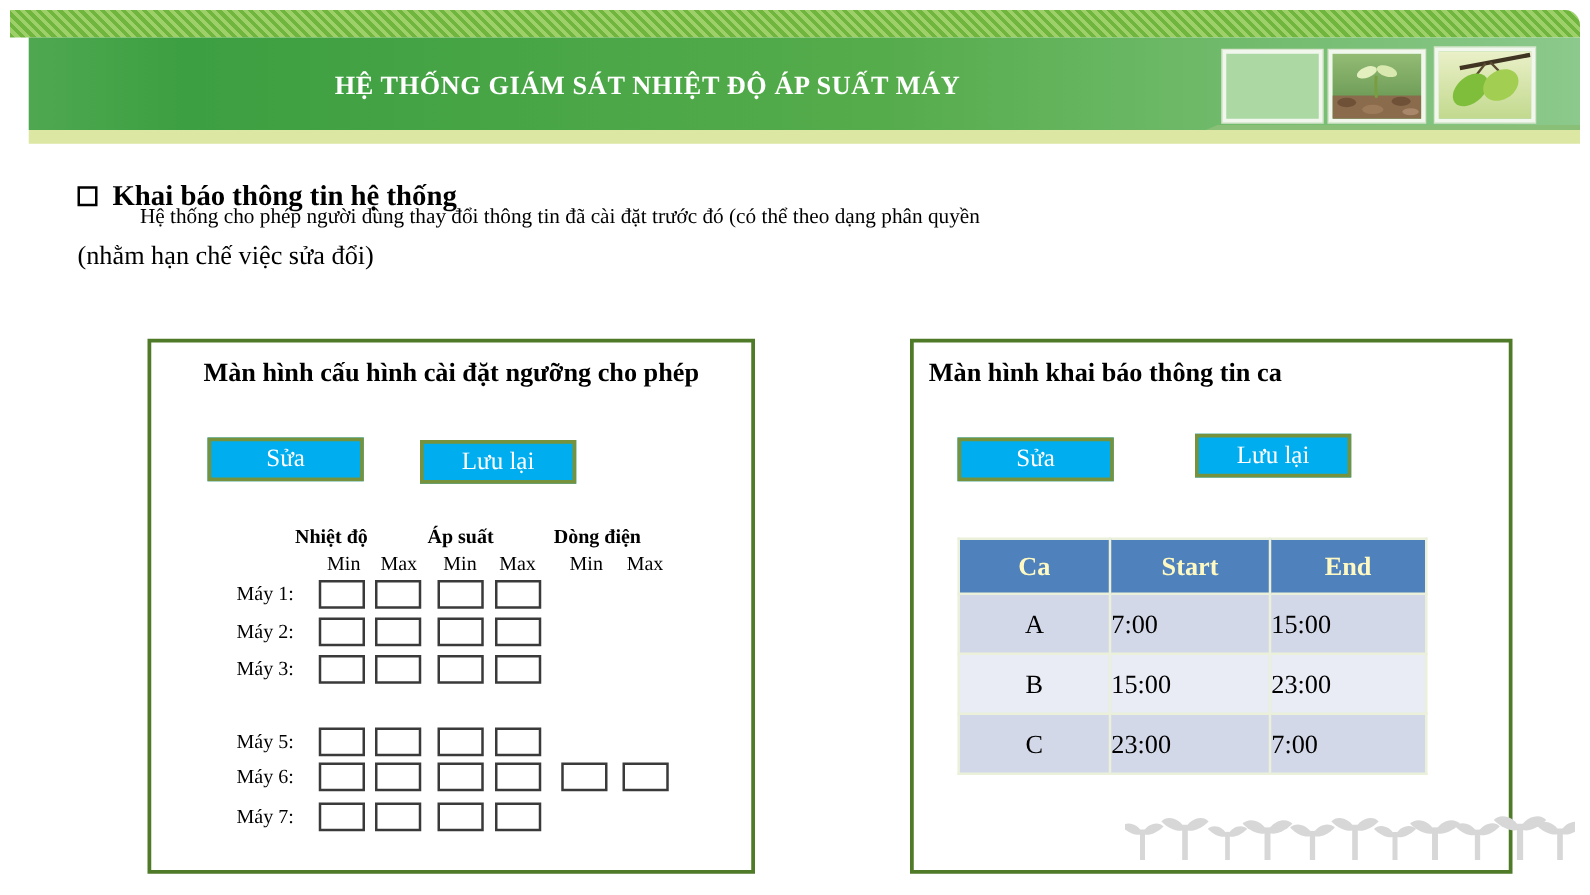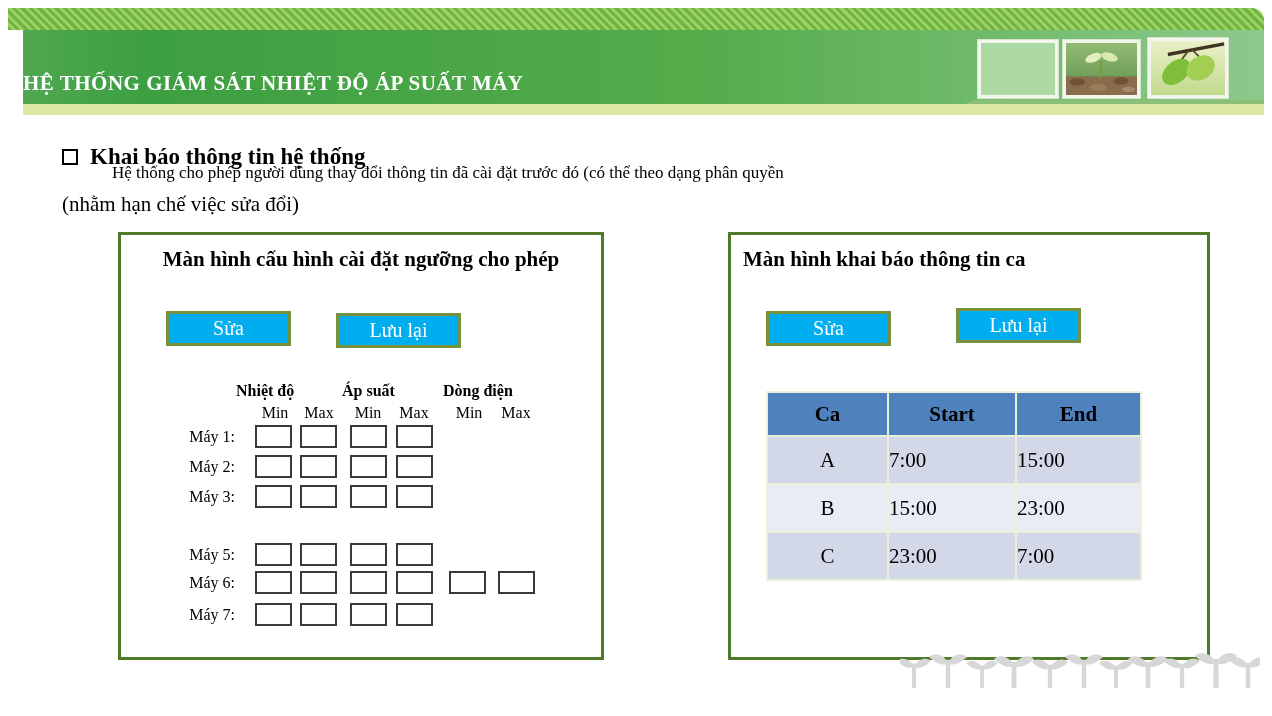--- a/index.html
+++ b/index.html
@@ -13,21 +13,21 @@
     position:absolute; left:8px; top:8px; width:1256px; height:22px;
     border-top-right-radius:12px;
     background:repeating-linear-gradient(45deg,#6fb53e 0,#6fb53e 3px,#9ed06a 3px,#9ed06a 6px);
   }
   .band {
     position:absolute; left:23px; top:30px; width:1241px; height:74px;
     background:linear-gradient(90deg,#2f9b3b 0%,#4fa850 0%,#3c9f41 10%,#55ac4b 55%,#8cc98c 100%);
   }
   .band-title {
     position:absolute; left:0; top:22px; width:990px; height:32px; line-height:32px;
-    text-align:left; color:#ffffff; font-weight:bold; font-size:21px; letter-spacing:.5px;margin-top:15px;
+    text-align:center; color:#ffffff; font-weight:bold; font-size:21px; letter-spacing:.5px;
   }
   .band-wedge {
     position:absolute; left:948px; top:100px; width:316px; height:11px;
     background:#89bf77; clip-path:polygon(26px 0,100% 0,100% 100%,0 100%);
   }
   .band-underline {
     position:absolute; left:23px; top:104px; width:1241px; height:11px; background:#dce7a4;
   }
   .thumb {
     position:absolute; top:40px; height:58px; width:80px;
@@ -36,21 +36,21 @@
   .thumb svg { display:block; width:100%; height:100%; }
   
   .sec-head { position:absolute; left:62px; top:131px; font-size:23px; font-weight:bold;margin-top:13px; }
   .sq {
     display:inline-block; width:16px; height:16px; border:2.5px solid #000;
     margin-right:12px; vertical-align:-1px; background:#fff;
   }
   .sec-line1 { position:absolute; left:112px; top:163px; font-size:17px; }
   .sec-line2 { position:absolute; left:62px;  top:192px; font-size:21px; }
   
-  .panel { position:absolute; background:#fff; border:3px solid #4f7a28; }
+  .panel { position:absolute; background:#fff; border:3px solid #4f7a28;margin-top:39px; }
   .panel-l { left:118px; top:232px; width:486px; height:428px; }
   .panel-r { left:728px; top:232px; width:482px; height:428px; }
   .ptitle-c { position:absolute; left:0; top:12px; width:100%; text-align:center; font-size:21px; font-weight:bold; }
   .ptitle-l { position:absolute; left:12px; top:12px; font-size:21px; font-weight:bold; }
   .btn {
     position:absolute; width:125px; height:35px; background:#00aeef; border:3px solid #76923c;
     color:#ffffff; font-size:20px; text-align:center; line-height:28px; cursor:pointer;
     font-family:"Liberation Serif","DejaVu Serif",serif;
   }
   
@@ -58,21 +58,21 @@
   .mm  { position:absolute; top:169px; width:44px; text-align:center; font-size:16px; }
   .mrow { position:absolute; left:0; width:100%; height:24px; }
   .mlabel { position:absolute; left:28px; width:86px; text-align:right; font-size:16px; line-height:24px; }
   .ibox { position:absolute; top:0; width:37px; height:23px; border:2px solid #3a3a3a; background:#fff; }
   .c1{left:134px}.c2{left:179px}.c3{left:229px}.c4{left:275px}.c5{left:328px}.c6{left:377px}
   .r1{top:190px}.r2{top:220px}.r3{top:250px}.r4{top:279px}.r5{top:308px}.r6{top:336px}.r7{top:368px}
   
   .shift-table { position:absolute; left:35px; top:156px; border-collapse:collapse; }
   .shift-table th, .shift-table td { border:2px solid #eaf0da; }
   .shift-table th {
-    background:#4f81bd; color:#000000; font-weight:bold; font-size:21px; height:44px; text-align:center;
+    background:#4f81bd; color:#fef9c3; font-weight:bold; font-size:21px; height:44px; text-align:center;
   }
   .w1{width:121px}.w2{width:128px}.w3{width:125px}
   .shift-table td { height:48px; font-size:21px; padding-left:0; }
   .shift-table td.ca { text-align:center; padding-left:0; }
   .shift-table tbody tr:nth-child(odd) td { background:#d3d8e8; }
   .shift-table tbody tr:nth-child(even) td { background:#e9ebf5; }
   
   .sprouts { position:absolute; left:900px; top:650px; width:360px; height:38px; }
   .footer { position:absolute; left:0; top:664px; width:1272px; height:52px; }
   .f-cream {

